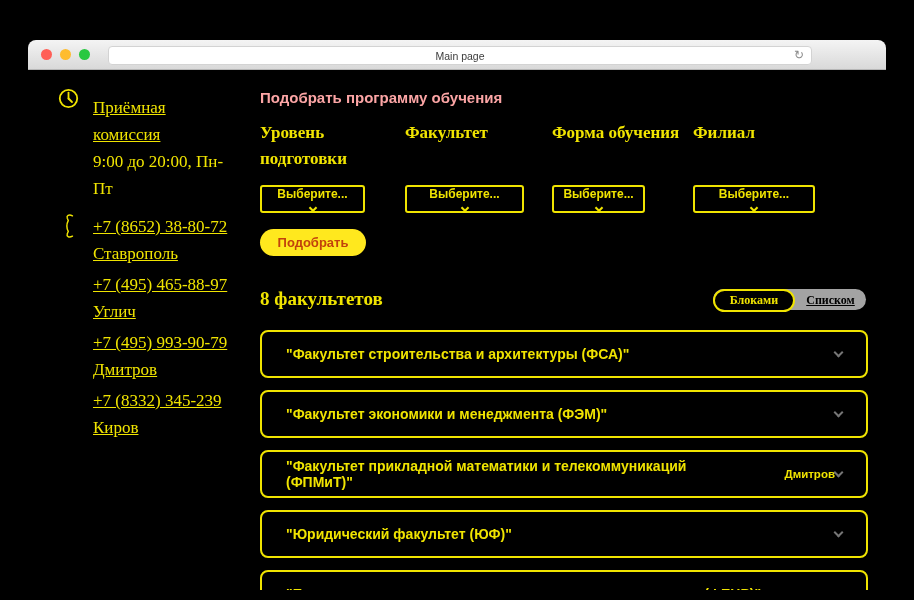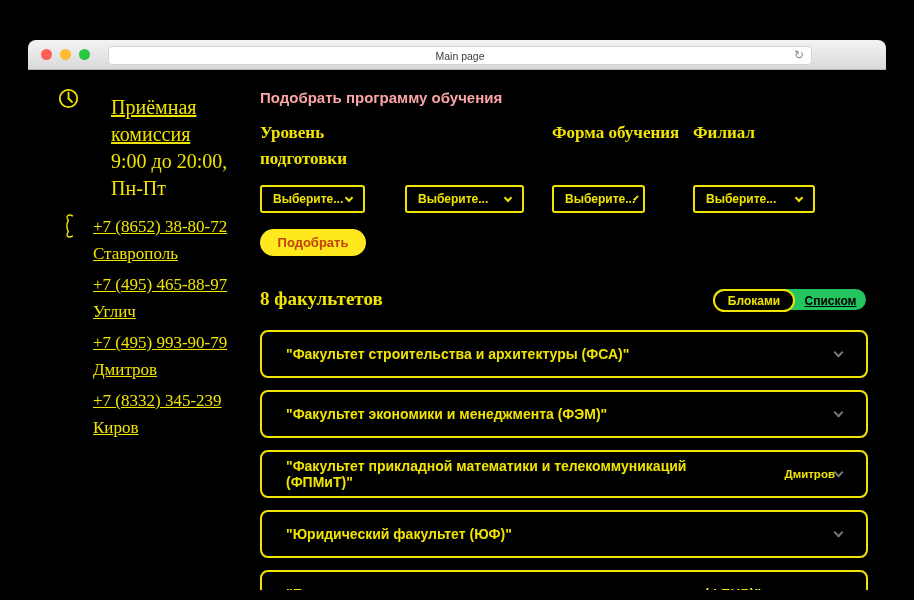--- a/index.html
+++ b/index.html
@@ -15,46 +15,46 @@
   .light.grn{background:#28c840;}
   .urlbar{position:absolute;left:80px;top:6px;width:704px;height:19px;background:#fff;border:1px solid #d3d3d3;
           border-radius:4px;display:flex;align-items:center;justify-content:center;font-size:10.5px;color:#3c3c3c;}
   .refresh{position:absolute;right:7px;top:1px;font-size:12px;color:#8a8a8a;cursor:pointer;}
   
   .page{position:absolute;top:30px;left:0;right:0;bottom:0;background:#000;color:#f0e400;}
   .serif{font-family:"Liberation Serif",serif;}
   
   .sidebar{position:absolute;left:0;top:0;width:210px;height:100%;}
   .clock-icon{position:absolute;left:30px;top:18px;}
-  .reception{position:absolute;left:83px;top:24px;width:132px;font-size:20px;line-height:27px;}
+  .reception{position:absolute;left:65px;top:24px;width:132px;font-size:17px;line-height:27px;}
   .reception a{color:#f0e400;text-decoration:underline;cursor:pointer;}
   .phone-icon{position:absolute;left:33px;top:142px;}
   .phones{position:absolute;left:65px;top:143px;width:136px;font-size:17px;line-height:27px;}
   .phone-group{margin-bottom:4px;text-decoration:underline;}
   .map-link{position:absolute;left:40px;top:500px;font-size:17px;white-space:nowrap;cursor:pointer;}
   .map-link .txt{text-decoration:underline;}
   .map-link .arrow{text-decoration:none;margin-left:8px;}
   
   .program-title{position:absolute;left:232px;top:19px;font-size:15px;font-weight:600;color:#fca5a5;}
   .filter-col{position:absolute;top:50px;height:95px;}
   .filter-col .flabel{display:block;width:142px;font-size:17px;font-weight:bold;line-height:26px;}
   .fselect{position:absolute;top:65px;left:0;height:28px;border:2px solid #f0e400;border-radius:3px;
-           display:flex;align-items:center;justify-content:space-between;padding:0 11px;background:#000;cursor:pointer;}
+           display:flex;align-items:center;justify-content:space-between;padding:0 11px;background:#000;cursor:pointer;flex-direction:column;}
   .fselect .val{font-size:12px;font-weight:bold;}
   .chev{width:6px;height:6px;border-right:2px solid #f0e400;border-bottom:2px solid #f0e400;
         transform:rotate(45deg);margin-top:-3px;}
   .col1{left:232px;} .col1 .fselect{width:105px;}
   .col2{left:377px;} .col2 .fselect{width:119px;}
   .col3{left:524px;} .col3 .fselect{width:93px;}
   .col4{left:665px;} .col4 .fselect{width:122px;}
   .submit-btn{position:absolute;left:232px;top:159px;width:106px;height:27px;border:none;border-radius:14px;
               background:#ffe81e;color:#c2410c;font-size:13px;font-weight:600;font-family:"Liberation Sans",sans-serif;cursor:pointer;}
   
   .count-title{position:absolute;left:232px;top:218px;font-size:19px;font-weight:bold;}
-  .view-toggle{position:absolute;left:685px;top:219px;width:153px;height:21px;background:#22c55e;border-radius:12px;}
+  .view-toggle{position:absolute;left:685px;top:219px;width:153px;height:21px;background:#a3a3a3;border-radius:12px;font-family:Liberation Serif, serif;}
   .seg-blocks{position:absolute;left:0;top:0;width:82px;height:23px;background:#000;border:2px solid #f0e400;
               border-radius:12px;display:flex;align-items:center;justify-content:center;
               color:#f0e400;font-size:12px;font-weight:bold;cursor:pointer;}
   .seg-list{position:absolute;left:82px;right:0;top:0;height:23px;display:flex;align-items:center;justify-content:center;
             color:#000;font-size:12px;font-weight:bold;text-decoration:underline;cursor:pointer;}
   
   .faculty-list{position:absolute;left:232px;top:260px;width:608px;}
   .faculty-row{width:608px;height:48px;margin-bottom:12px;border:2px solid #f0e400;border-radius:8px;
                display:flex;align-items:center;padding:0 24px;background:#000;cursor:pointer;}
   .faculty-row .ftitle{font-size:14px;font-weight:bold;}
@@ -122,20 +122,21 @@
     <div class="program-title">Подобрать программу обучения</div>
 
     <div class="filter-col col1">
       <span class="flabel serif">Уровень подготовки</span>
       <div class="fselect">
         <span class="val">Выберите...</span>
         <span class="chev"></span>
       </div>
     </div>
     <div class="filter-col col2">
+      <span class="flabel serif">Факультет</span>
       <div class="fselect">
         <span class="val">Выберите...</span>
         <span class="chev"></span>
       </div>
     </div>
     <div class="filter-col col3">
       <span class="flabel serif">Форма обучения</span>
       <div class="fselect">
         <span class="val">Выберите...</span>
         <span class="chev"></span>

